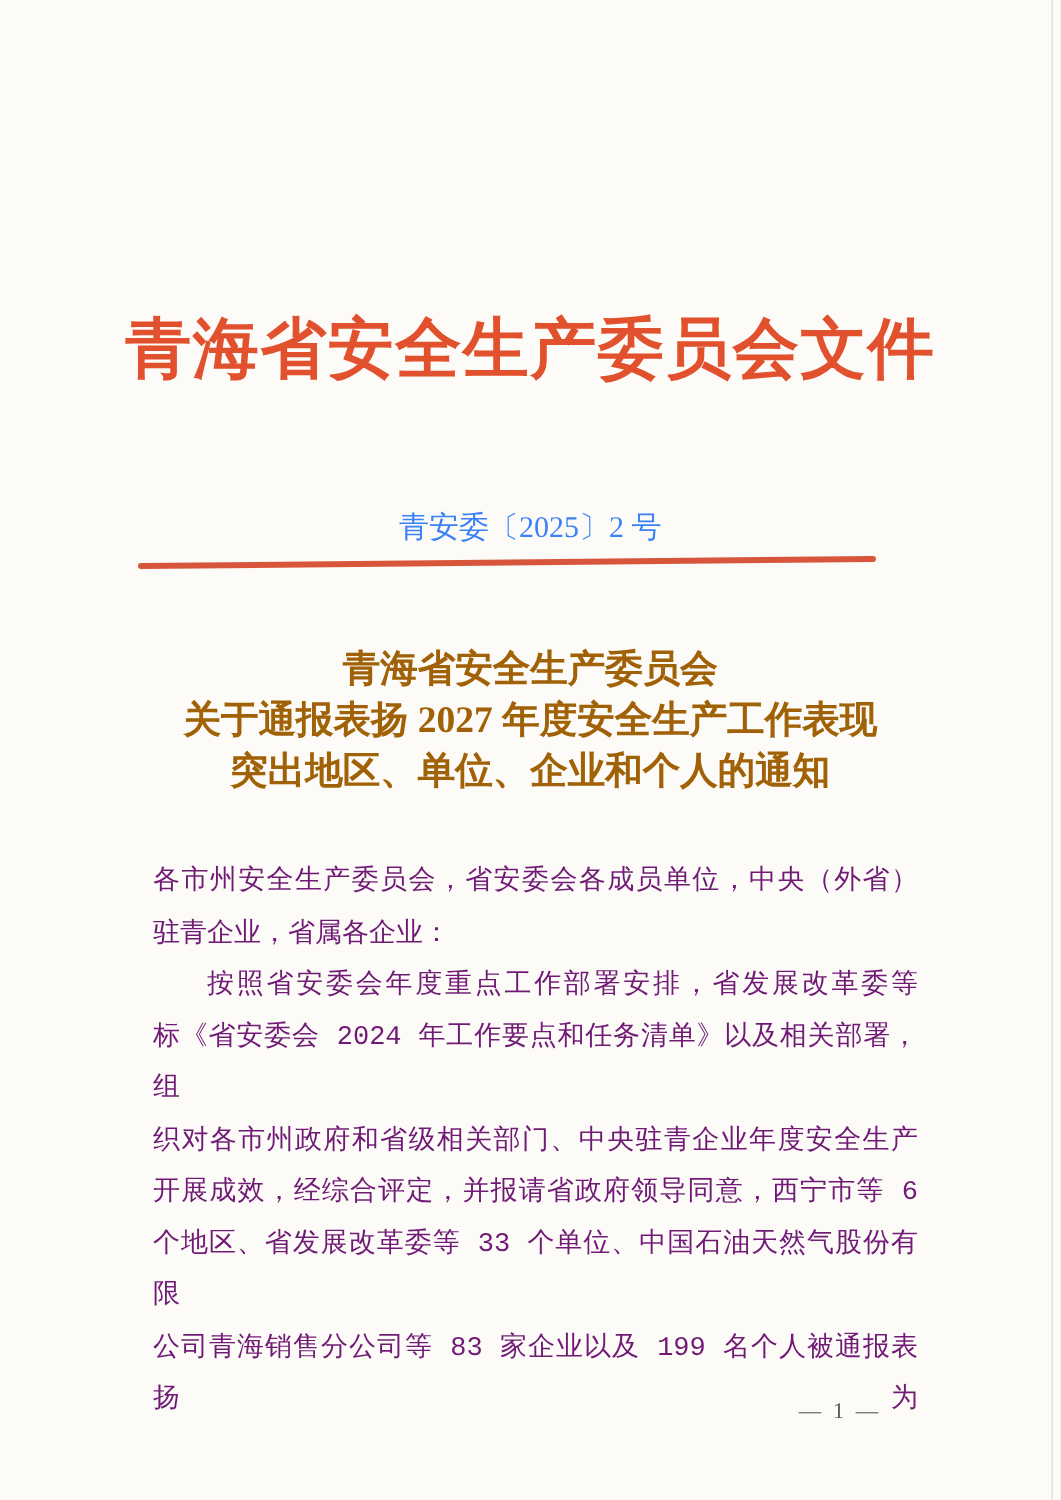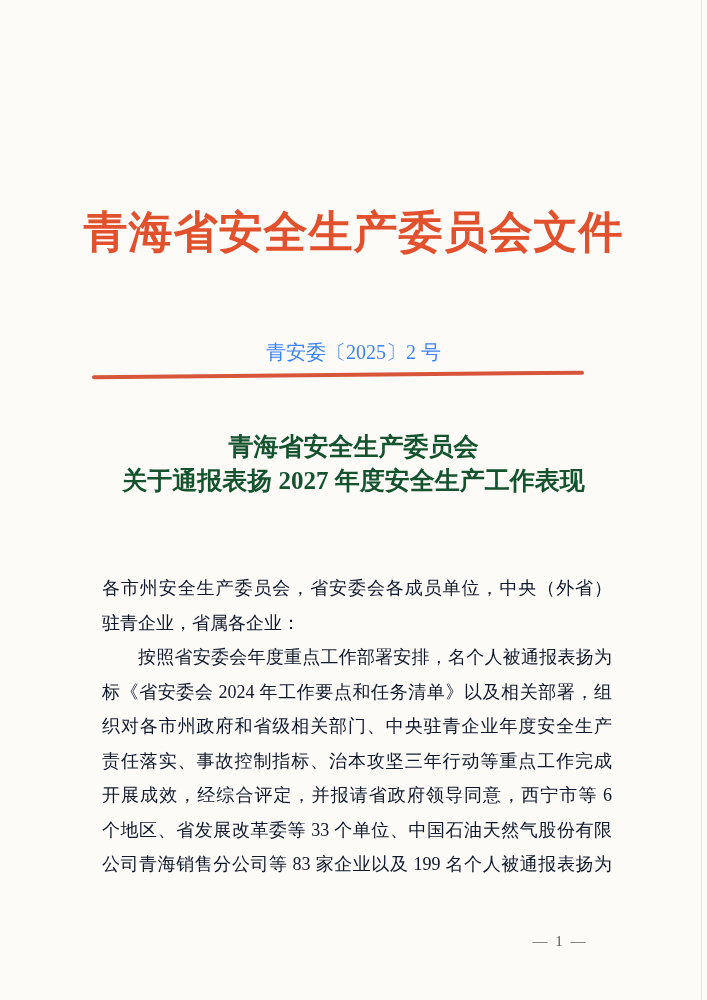--- a/index.html
+++ b/index.html
@@ -60,30 +60,31 @@
   }
   .notice-title {
     position: absolute;
     top: 430px;
     left: 0;
     right: 0;
     text-align: center;
     font-size: 25px;
     line-height: 34px;
     font-weight: bold;
-    color: #14532d;
+    color: #a16207;
   }
   .body-text {
     position: absolute;
     top: 571px;
     left: 102px;
     width: 510px;
     font-size: 18px;
     line-height: 34.5px;
-    color: #0f172a;
+    color: #701a75;
+    font-family: Liberation Mono, monospace;
   }
   .bl {
     text-align: justify;
     text-align-last: justify;
     text-justify: inter-character;
   }
   .bl-left {
     text-align: center;
     text-align-last: left;
   }
@@ -111,29 +112,29 @@
 
   <div class="header-title">青海省安全生产委员会文件</div>
 
   <div class="doc-number">青安委〔2025〕2 号</div>
 
   <div class="red-rule"></div>
 
   <div class="notice-title">
     <div>青海省安全生产委员会</div>
     <div>关于通报表扬 2027 年度安全生产工作表现</div>
+    <div>突出地区、单位、企业和个人的通知</div>
   </div>
 
   <div class="body-text">
     <div class="bl">各市州安全生产委员会，省安委会各成员单位，中央（外省）</div>
     <div class="bl bl-left">驻青企业，省属各企业：</div>
-    <div class="bl bl-indent">按照省安委会年度重点工作部署安排，名个人被通报表扬为</div>
+    <div class="bl bl-indent">按照省安委会年度重点工作部署安排，省发展改革委等</div>
     <div class="bl">标《省安委会 2024 年工作要点和任务清单》以及相关部署，组</div>
     <div class="bl">织对各市州政府和省级相关部门、中央驻青企业年度安全生产</div>
-    <div class="bl">责任落实、事故控制指标、治本攻坚三年行动等重点工作完成</div>
     <div class="bl">开展成效，经综合评定，并报请省政府领导同意，西宁市等 6</div>
     <div class="bl">个地区、省发展改革委等 33 个单位、中国石油天然气股份有限</div>
     <div class="bl">公司青海销售分公司等 83 家企业以及 199 名个人被通报表扬为</div>
   </div>
 
   <div class="page-number">— 1 —</div>
 
 </div>
 
 </body></html>

